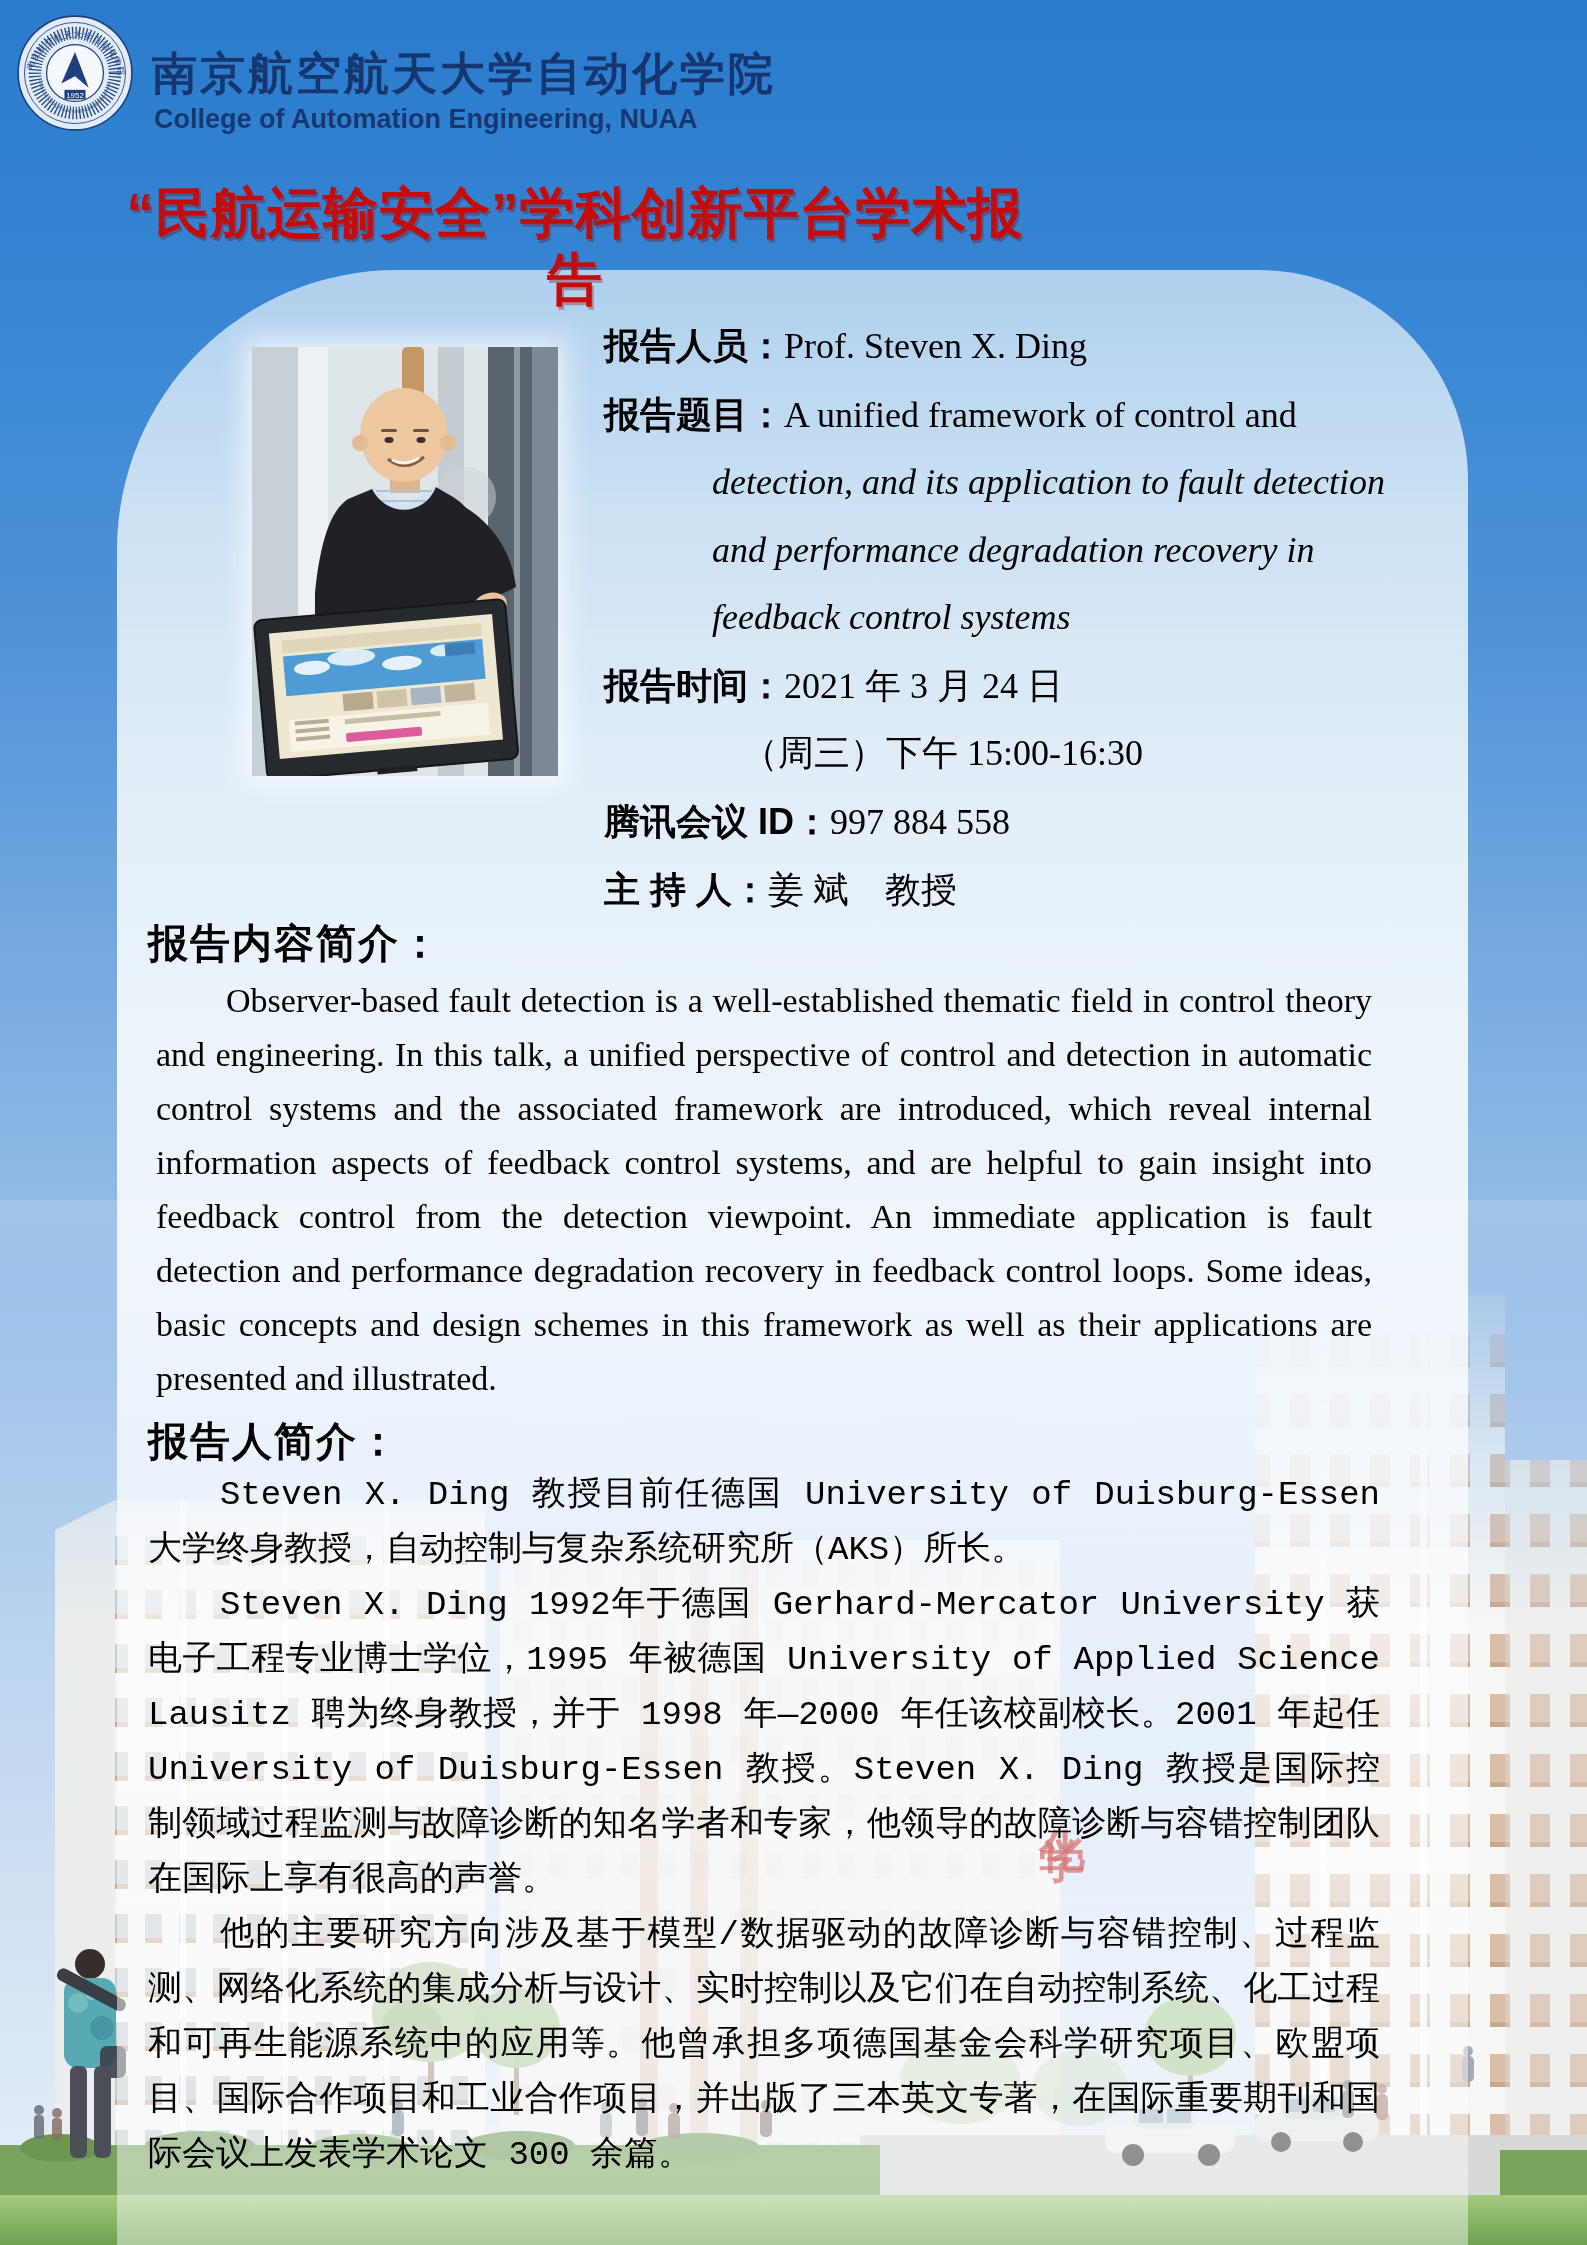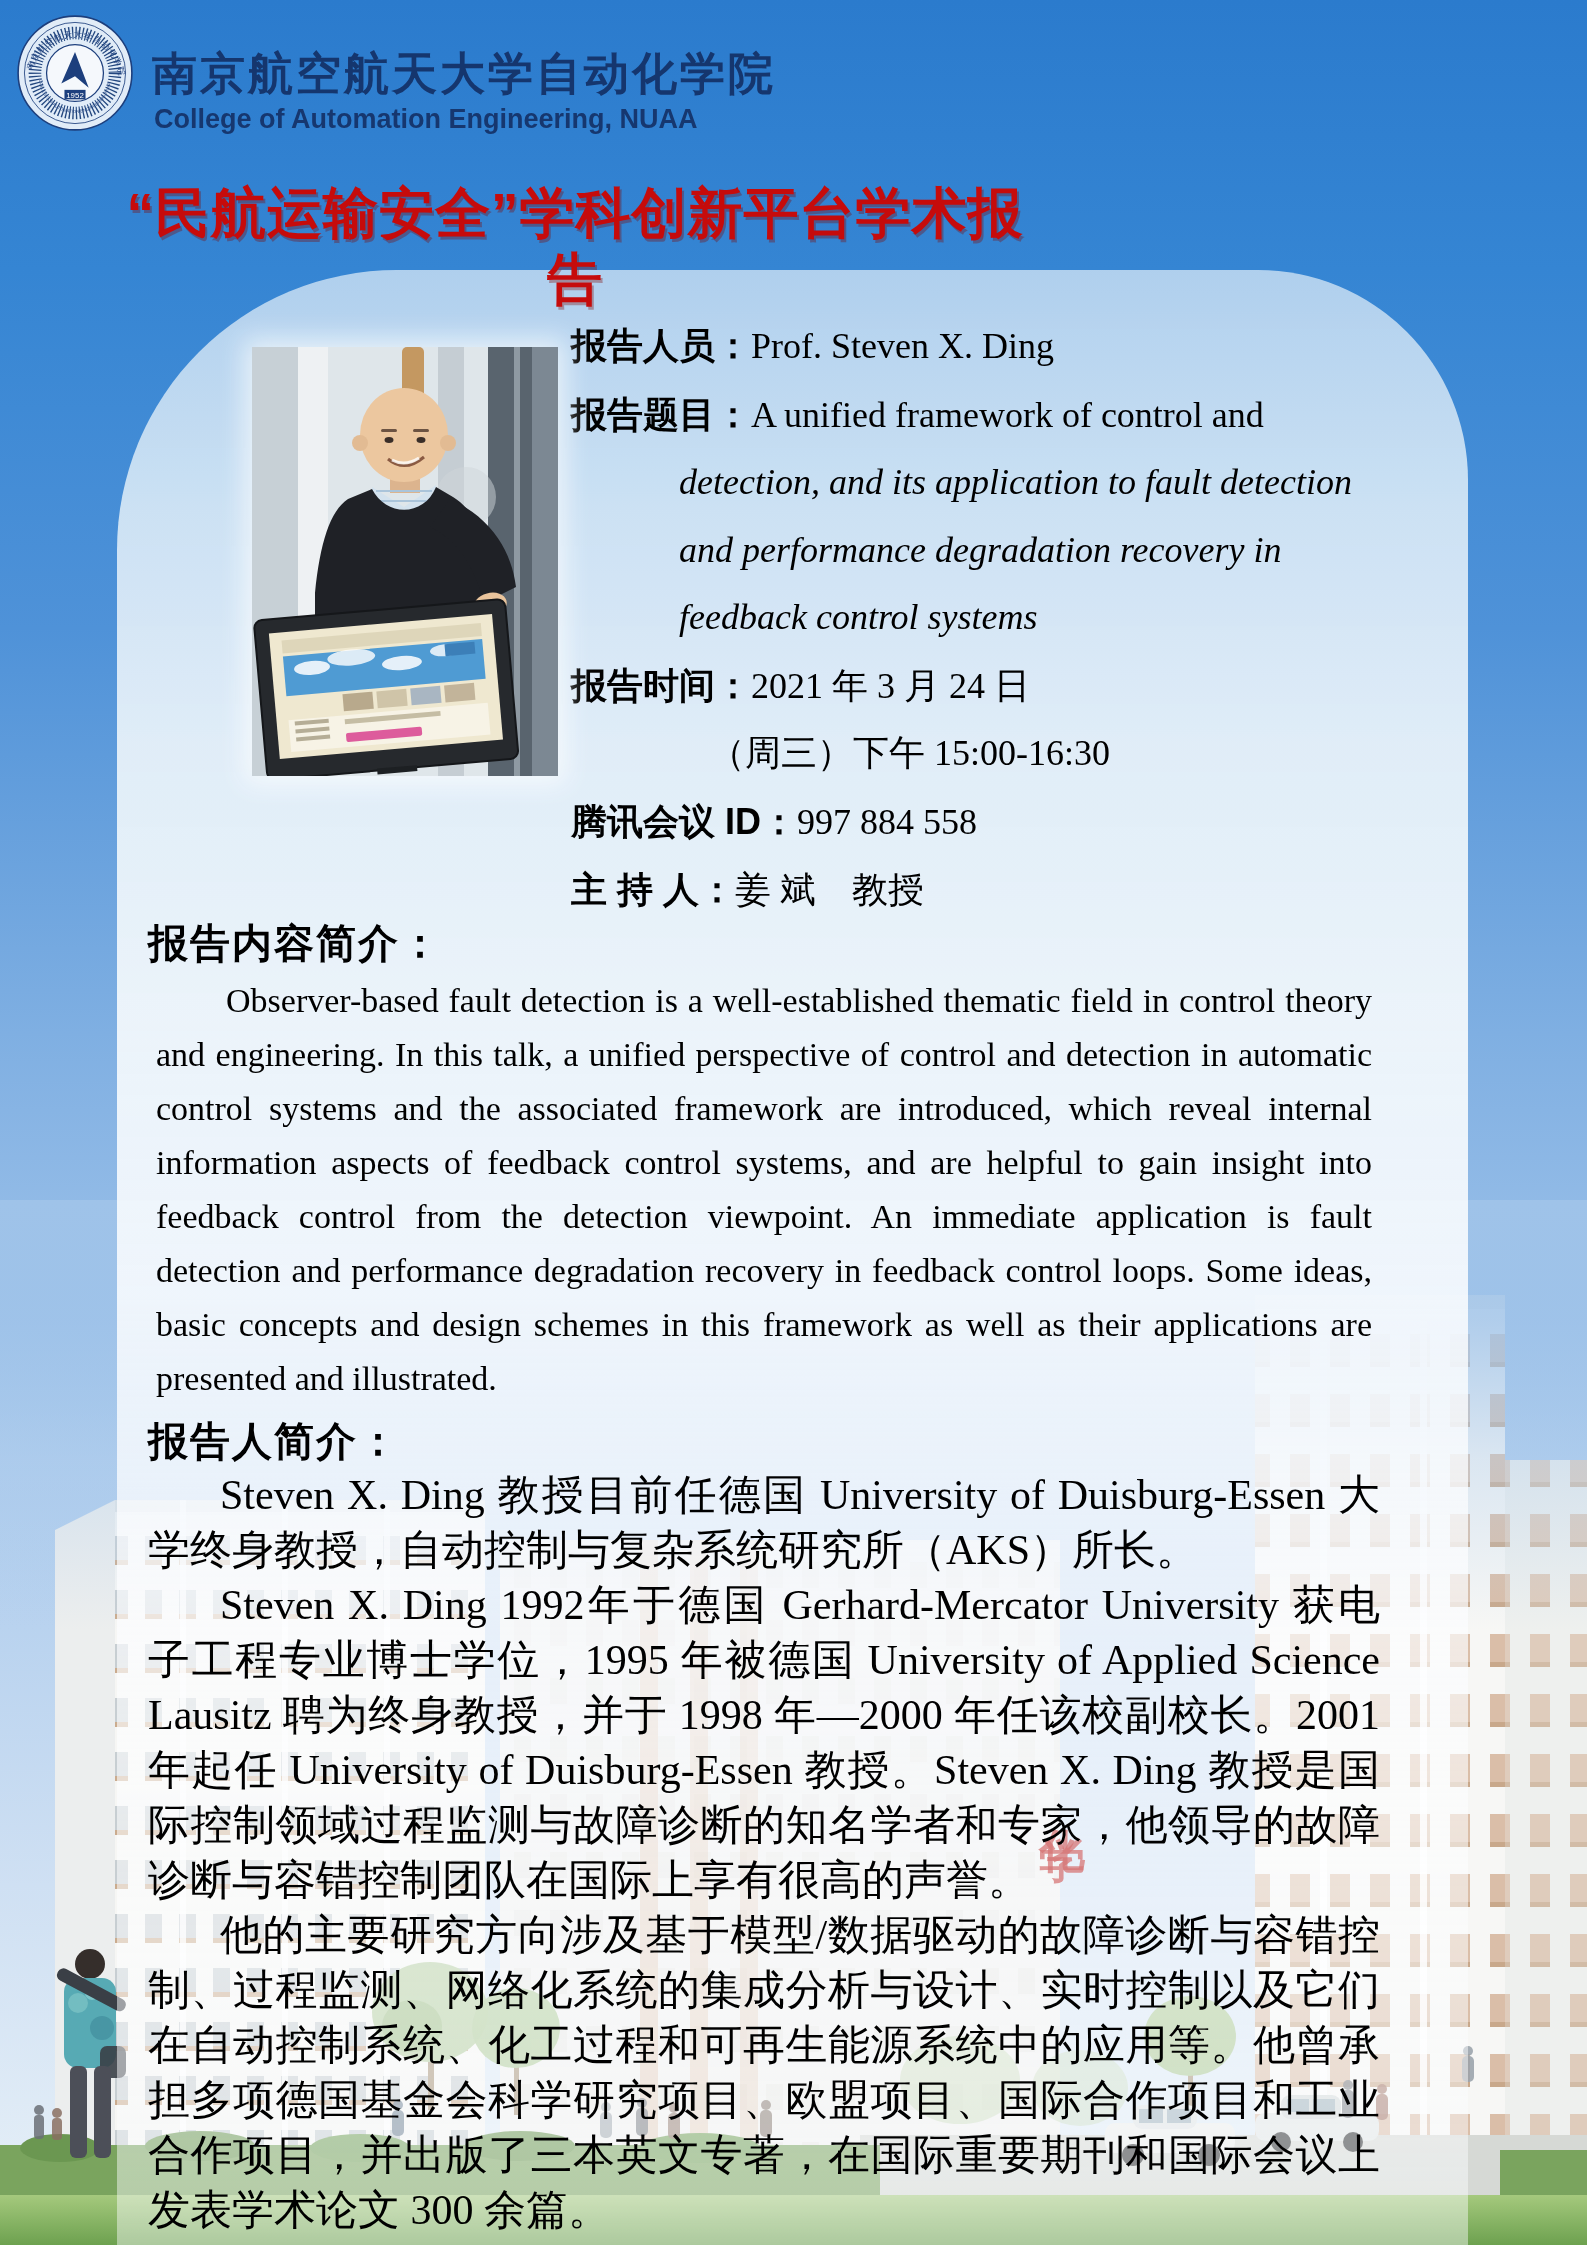--- a/index.html
+++ b/index.html
@@ -35,33 +35,33 @@
   .poster-title{
     position:absolute;left:115px;top:180px;width:920px;text-align:center;
     font-size:55px;line-height:1.2;font-weight:900;color:#c60b0b;
     font-family:"Liberation Sans","DejaVu Sans",sans-serif;letter-spacing:1px;
     text-shadow:2px 3px 0 rgba(125,8,8,0.35);
   }
   
   .portrait{position:absolute;left:252px;top:347px;width:306px;height:429px;
     box-shadow:0 0 24px 8px rgba(255,255,255,0.65); background:#dfe6ea;}
   
-  .info{position:absolute;left:571px;top:312px;width:800px;color:#000;}
+  .info{position:absolute;left:604px;top:312px;width:800px;color:#000;}
   .info .row{font-size:36px;line-height:67.5px;white-space:nowrap;}
   .info .lbl{font-weight:bold;font-family:"Liberation Sans","DejaVu Sans",sans-serif;font-size:36px;}
   .info .cont{padding-left:108px;font-style:italic;}
   .info .cont2{padding-left:138px;}
   
   .sec-heading{position:absolute;left:148px;font-size:40px;font-weight:bold;color:#000;
     font-family:"Liberation Sans","DejaVu Sans",sans-serif;letter-spacing:2px;}
   .abstract-text{position:absolute;left:148px;top:966px;width:1232px;
     font-size:34px;line-height:54px;text-align:justify;color:#000;}
   .abstract-text p{margin:8px;text-indent:70px;}
   .bio-text{position:absolute;left:148px;top:1468px;width:1232px;
-    font-size:42px;line-height:55px;text-align:justify;color:#000;}
+    font-size:34px;line-height:55px;text-align:justify;color:#000;font-family:Liberation Mono, monospace;}
   .bio-text p{margin:0;text-indent:72px;}
   .building-sign{
     position:absolute;left:1042px;top:1792px;width:52px;height:120px;
     writing-mode:vertical-rl;text-orientation:upright;
     font-size:46px;font-weight:bold;color:rgba(214,118,118,0.75);
     font-family:"Liberation Sans",sans-serif;letter-spacing:8px;z-index:3;}
   .abstract-text,.bio-text,.sec-heading,.info{z-index:4;}
   .panel{z-index:2;} .campus{z-index:1;} .campus-fade{z-index:1;}
   .seal,.org-cn,.org-en,.poster-title,.portrait{z-index:5;}
   .abstract-text,.bio-text{position:absolute;}

